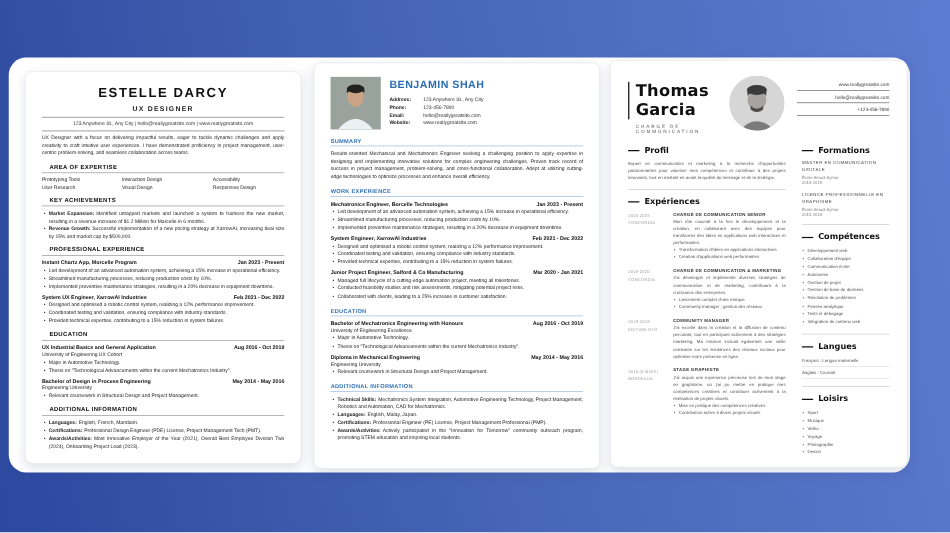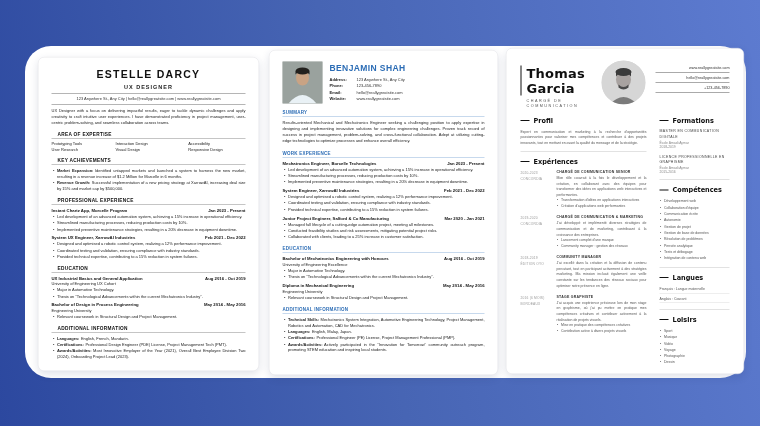--- a/index.html
+++ b/index.html
@@ -1,21 +1,21 @@
 <!DOCTYPE html>
 <html><head>
 <meta charset="utf-8">
 <style>
   *{box-sizing:border-box;margin:0;padding:0}
   html,body{width:760px;height:426px}
   body{font-family:"Liberation Sans",sans-serif;overflow:hidden}
   #stage{position:relative;width:760px;height:426px;
     background:linear-gradient(78deg,#2c489f 0%,#4765b4 48%,#5d7bd0 100%)}
-  .panel{position:absolute;left:25px;top:46px;width:721px;height:332px;
-    background:#fff;border-radius:26px}
+  .panel{position:absolute;left:7px;top:46px;width:721px;height:332px;
+    background:#fff;border-radius:14px}
   .cardpos{position:absolute;transform:scale(.5);transform-origin:0 0}
   #pos1{left:13px;top:11px}
   #pos2{left:244px;top:4px}
   #pos3{left:481px;top:2px}
   .card{background:#fff;border:1px solid #e3e3e6;border-radius:12px;
     box-shadow:0 6px 18px rgba(30,40,90,.14);overflow:hidden;color:#222;cursor:pointer}
   .card1{width:442px;height:628px;padding:22px 26px}
   .card2{width:458px;height:650px;padding:22px 26px}
   .card3{width:476px;height:652px;padding:24px 28px 18px}
 

